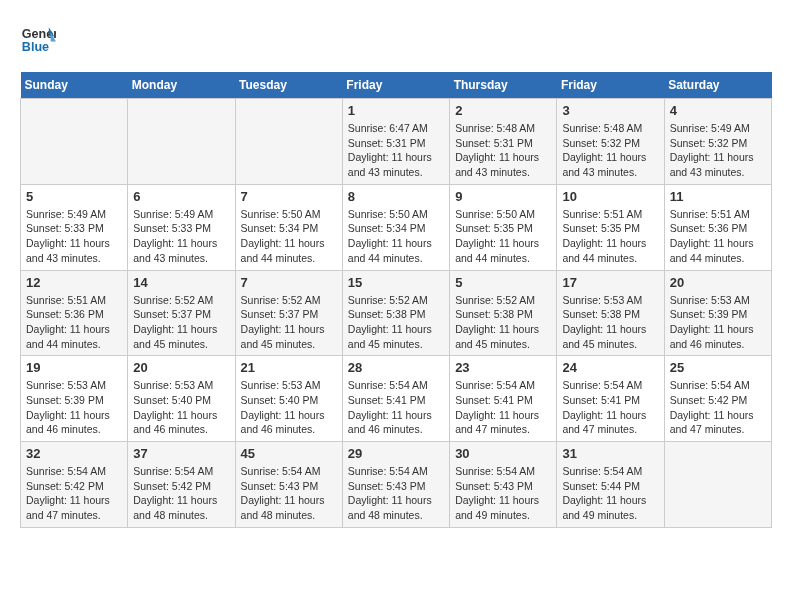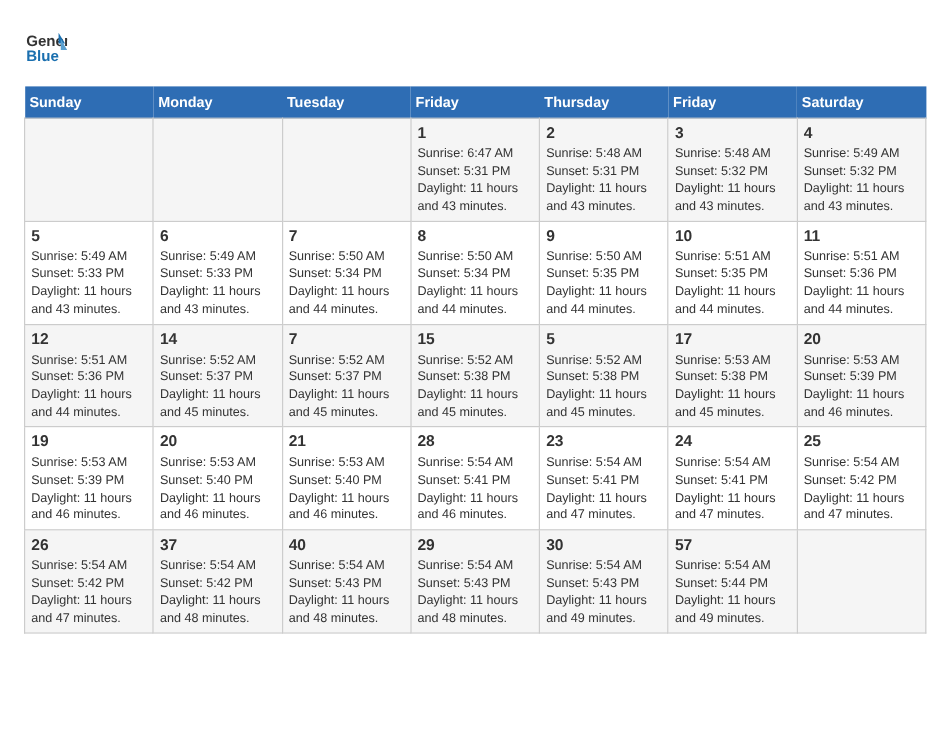--- a/index.html
+++ b/index.html
@@ -294,56 +294,56 @@
         <td>
           <span class="day-num">25</span>
           <div class="cell-text" style="white-space: pre-line;">Sunrise: 5:54 AM
 Sunset: 5:42 PM
 Daylight: 11 hours
 and 47 minutes.</div>
         </td>
       </tr>
       <tr>
         <td>
-          <span class="day-num">26</span>
+          <span class="day-num">32</span>
           <div class="cell-text" style="white-space: pre-line;">Sunrise: 5:54 AM
 Sunset: 5:42 PM
 Daylight: 11 hours
 and 47 minutes.</div>
         </td>
         <td>
           <span class="day-num">37</span>
           <div class="cell-text" style="white-space: pre-line;">Sunrise: 5:54 AM
 Sunset: 5:42 PM
 Daylight: 11 hours
 and 48 minutes.</div>
         </td>
         <td>
-          <span class="day-num">40</span>
+          <span class="day-num">45</span>
           <div class="cell-text" style="white-space: pre-line;">Sunrise: 5:54 AM
 Sunset: 5:43 PM
 Daylight: 11 hours
 and 48 minutes.</div>
         </td>
         <td>
           <span class="day-num">29</span>
           <div class="cell-text" style="white-space: pre-line;">Sunrise: 5:54 AM
 Sunset: 5:43 PM
 Daylight: 11 hours
 and 48 minutes.</div>
         </td>
         <td>
           <span class="day-num">30</span>
           <div class="cell-text" style="white-space: pre-line;">Sunrise: 5:54 AM
 Sunset: 5:43 PM
 Daylight: 11 hours
 and 49 minutes.</div>
         </td>
         <td>
-          <span class="day-num">57</span>
+          <span class="day-num">31</span>
           <div class="cell-text" style="white-space: pre-line;">Sunrise: 5:54 AM
 Sunset: 5:44 PM
 Daylight: 11 hours
 and 49 minutes.</div>
         </td>
         <td></td>
       </tr>
     </tbody>
 </table>
 

